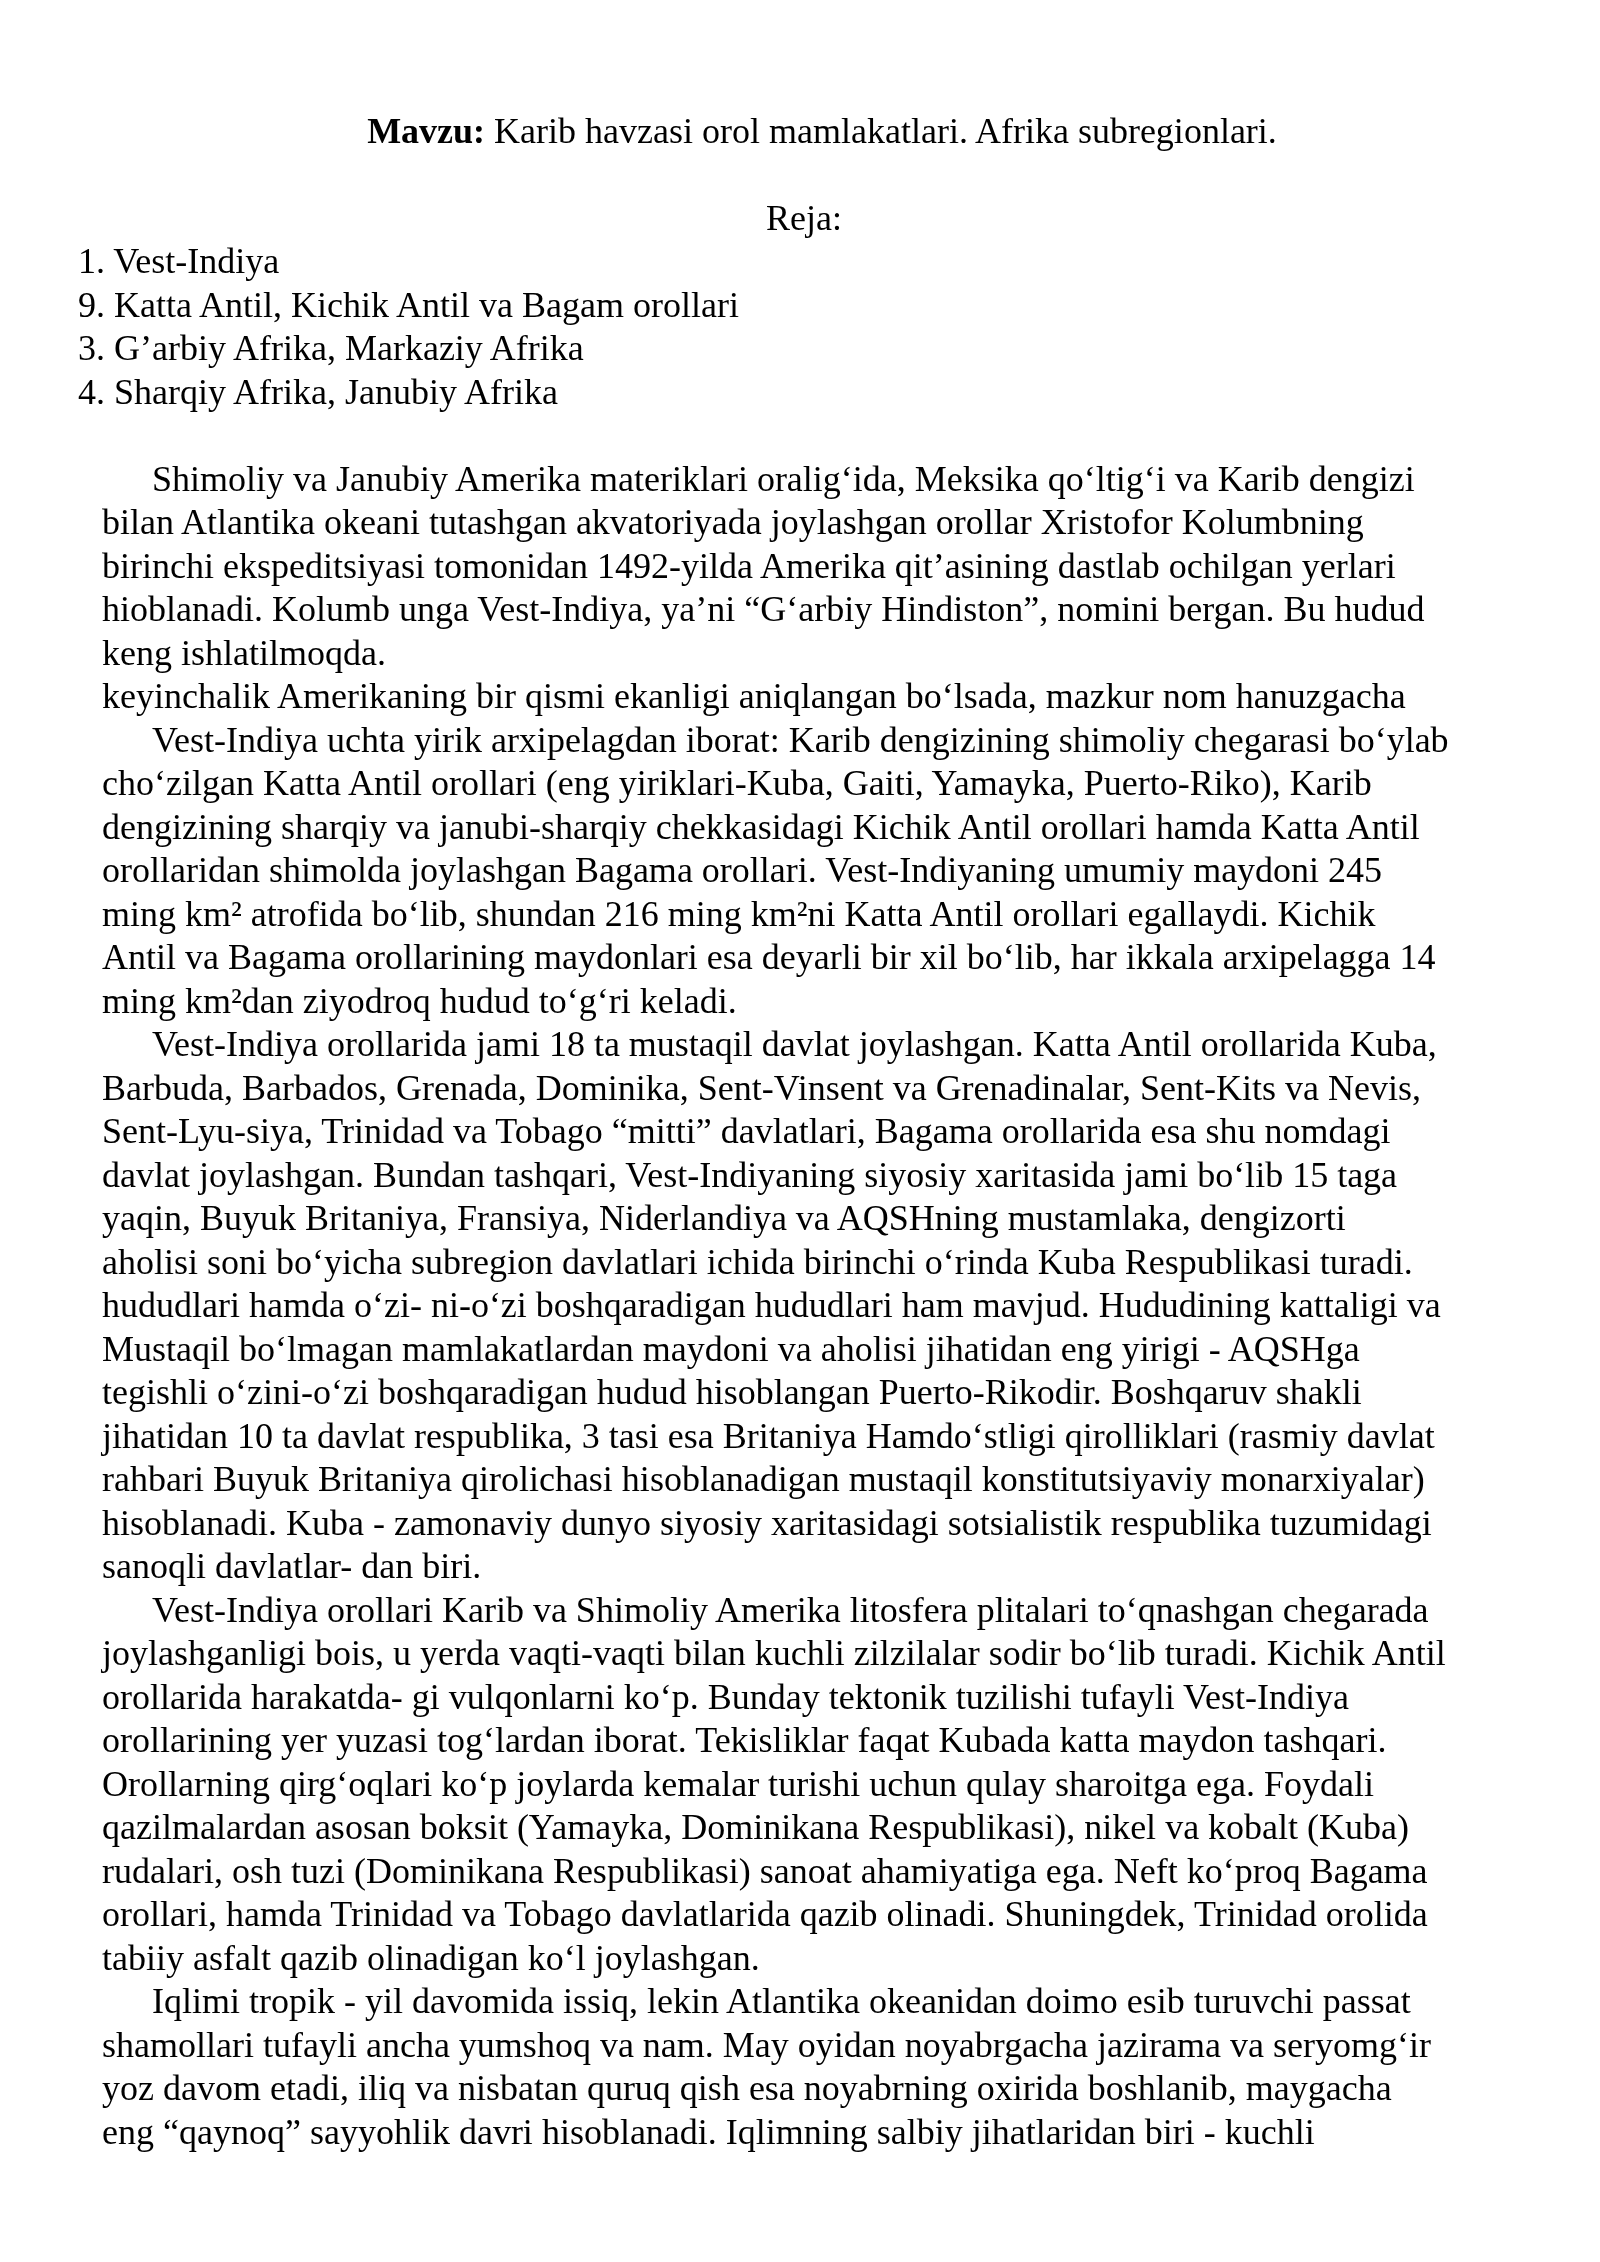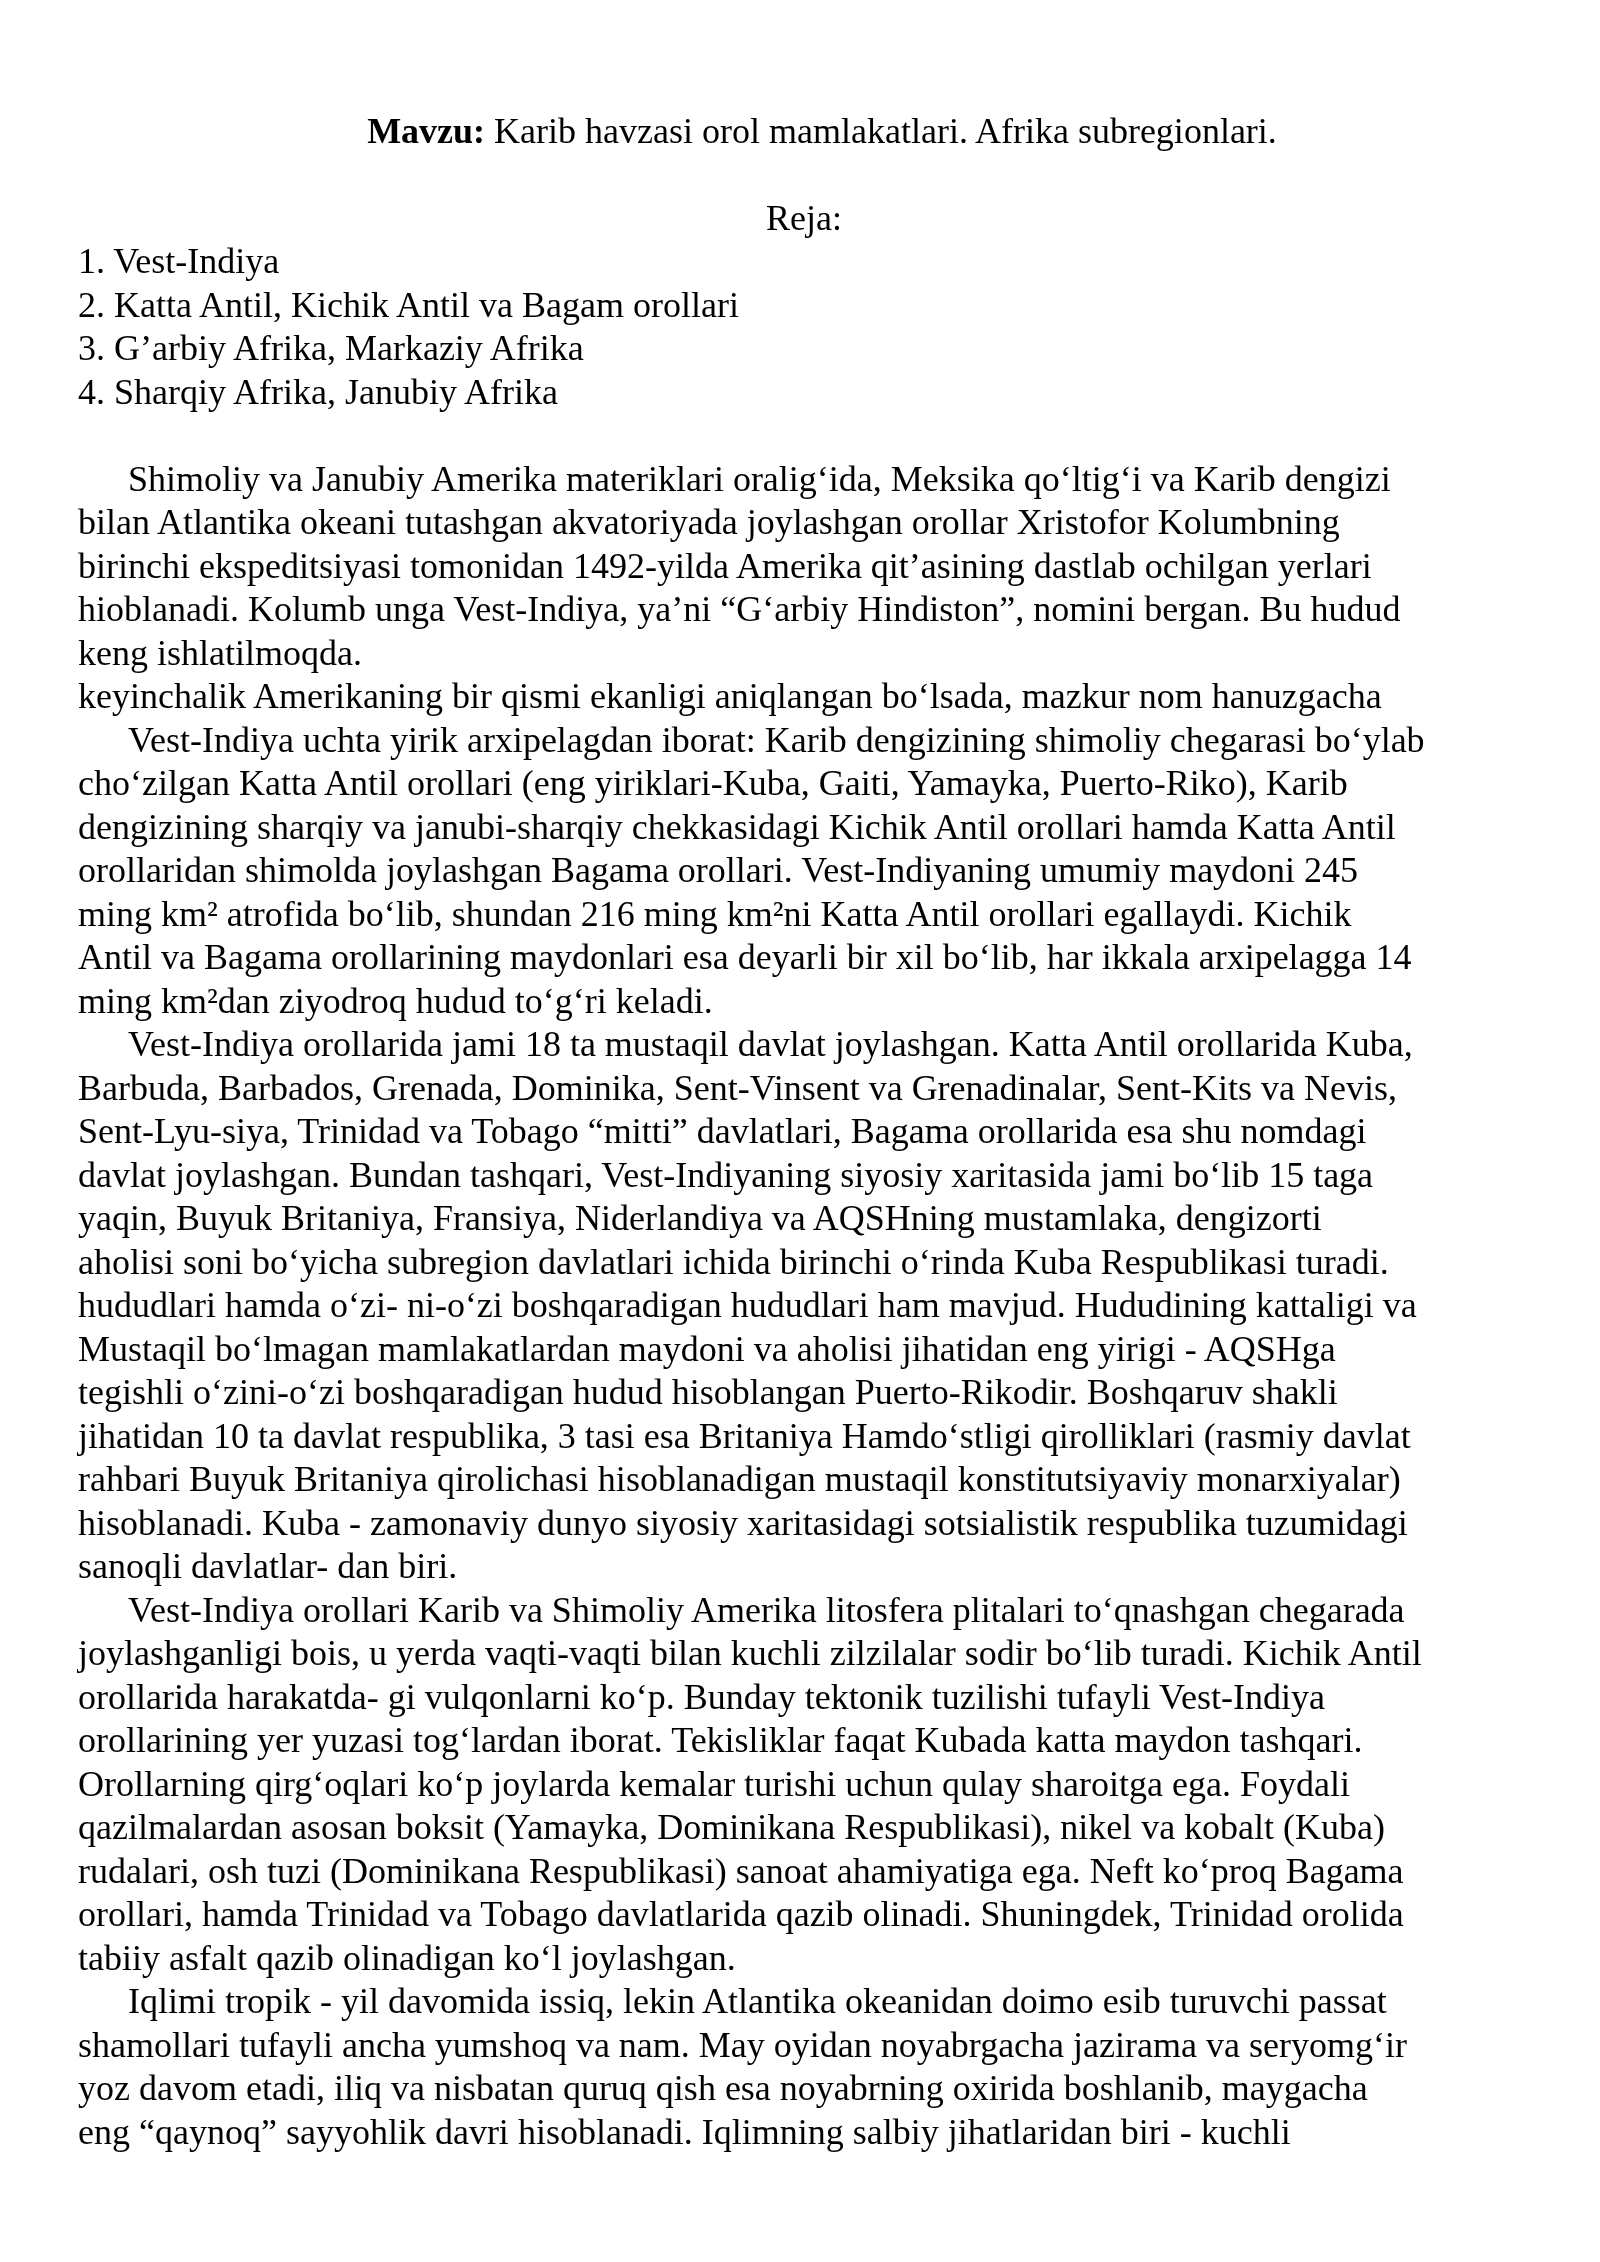--- a/index.html
+++ b/index.html
@@ -27,36 +27,37 @@
     white-space: pre;
   }
   .center {
     text-align: center;
   }
   .bold {
     font-weight: bold;
   }
   .paragraphs {
     margin-top: 43.5px;
+    margin-left: 24px;
   }
   .para .line.first {
     padding-left: 50px;
   }
 </style>
 </head>
 <body>
 
 <div class="page">
   <div class="line center">
     <span class="bold">Mavzu:</span><span> Karib havzasi orol mamlakatlari. Afrika subregionlari.</span>
   </div>
   <div class="line center">Reja:</div>
   <div id="plan-list">
       <div class="line">1. Vest-Indiya</div>
-      <div class="line">2. Katta Antil, Kichik Antil va Bagam orollari</div>
+      <div class="line">9. Katta Antil, Kichik Antil va Bagam orollari</div>
       <div class="line">3. G’arbiy Afrika, Markaziy Afrika</div>
       <div class="line">4. Sharqiy Afrika, Janubiy Afrika</div>
     </div>
   <div id="paragraphs" class="paragraphs">
       <div class="para">
         <div class="line first">Shimoliy va Janubiy Amerika materiklari oralig‘ida, Meksika qo‘ltig‘i va Karib dengizi</div>
         <div class="line">bilan Atlantika okeani tutashgan akvatoriyada joylashgan orollar Xristofor Kolumbning</div>
         <div class="line">birinchi ekspeditsiyasi tomonidan 1492-yilda Amerika qit’asining dastlab ochilgan yerlari</div>
         <div class="line">hioblanadi. Kolumb unga Vest-Indiya, ya’ni “G‘arbiy Hindiston”, nomini bergan. Bu hudud</div>
         <div class="line">keng ishlatilmoqda.</div>

